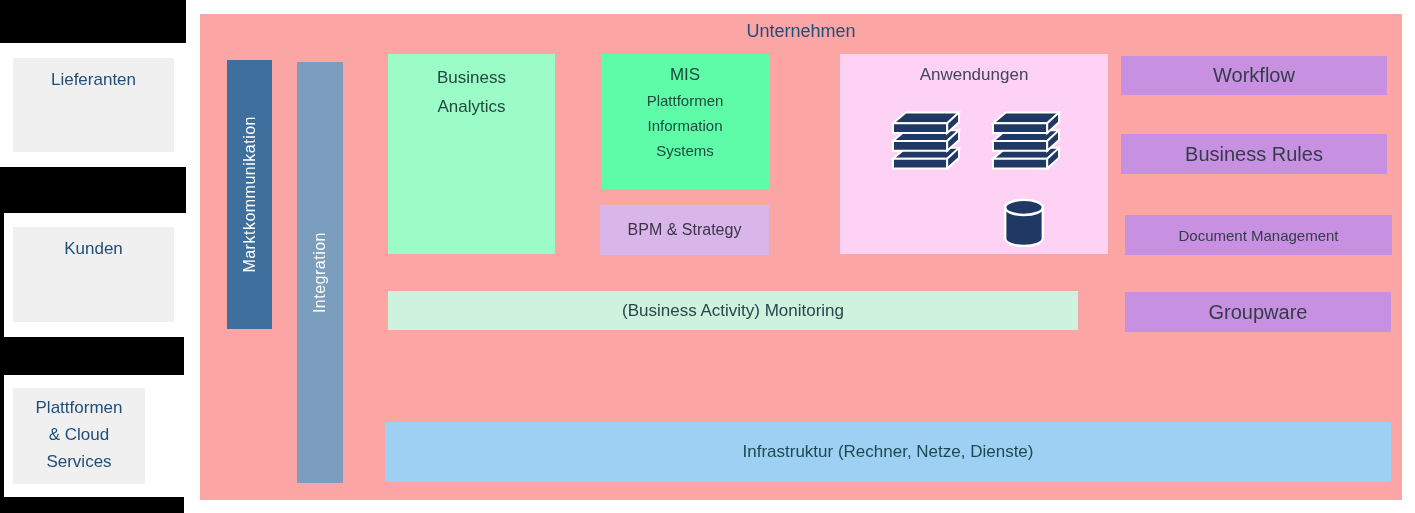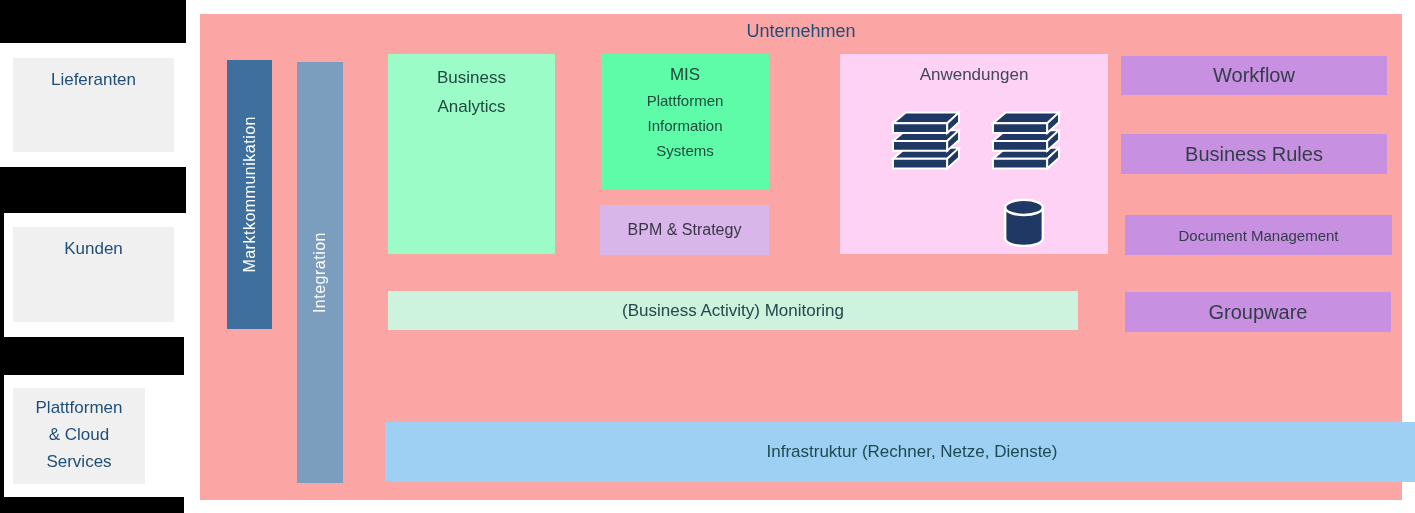--- a/index.html
+++ b/index.html
@@ -23,21 +23,21 @@
   .green .big{font-size:17px;line-height:27px;padding-top:7px;}
   .green .small{font-size:15px;line-height:25px;}
   .lavender{background:#d9b6e9;color:#3b3448;font-size:16px;}
   .pink{background:#fdd2f5;}
   .pink .pink-title{color:#404756;font-size:17px;line-height:26px;padding-top:8px;}
   .purple{background:#c890e0;color:#333c4a;font-size:20px;}
   .purple-sm{font-size:15px;}
   .hbar{display:flex;align-items:center;justify-content:center;text-align:center;font-size:17px;}
   .hbar-mint{background:#cdf2dd;color:#25484a;}
   .hbar-paleblue{background:#dbe9f8;color:#25484e;}
-  .hbar-blue{background:#9dd0f2;color:#1d4a52;padding-left:24px;}
+  .hbar-blue{background:#9dd0f2;color:#1d4a52;}
   svg{display:block;}
 </style>
 </head>
 <body>
 
 <div id="canvas">
 
   <div class="abs black" style="left:0;top:0;width:186px;height:43px;"></div>
   <div class="abs leftbox" style="left:13px;top:58px;width:161px;height:94px;">
     <span>Lieferanten</span>

